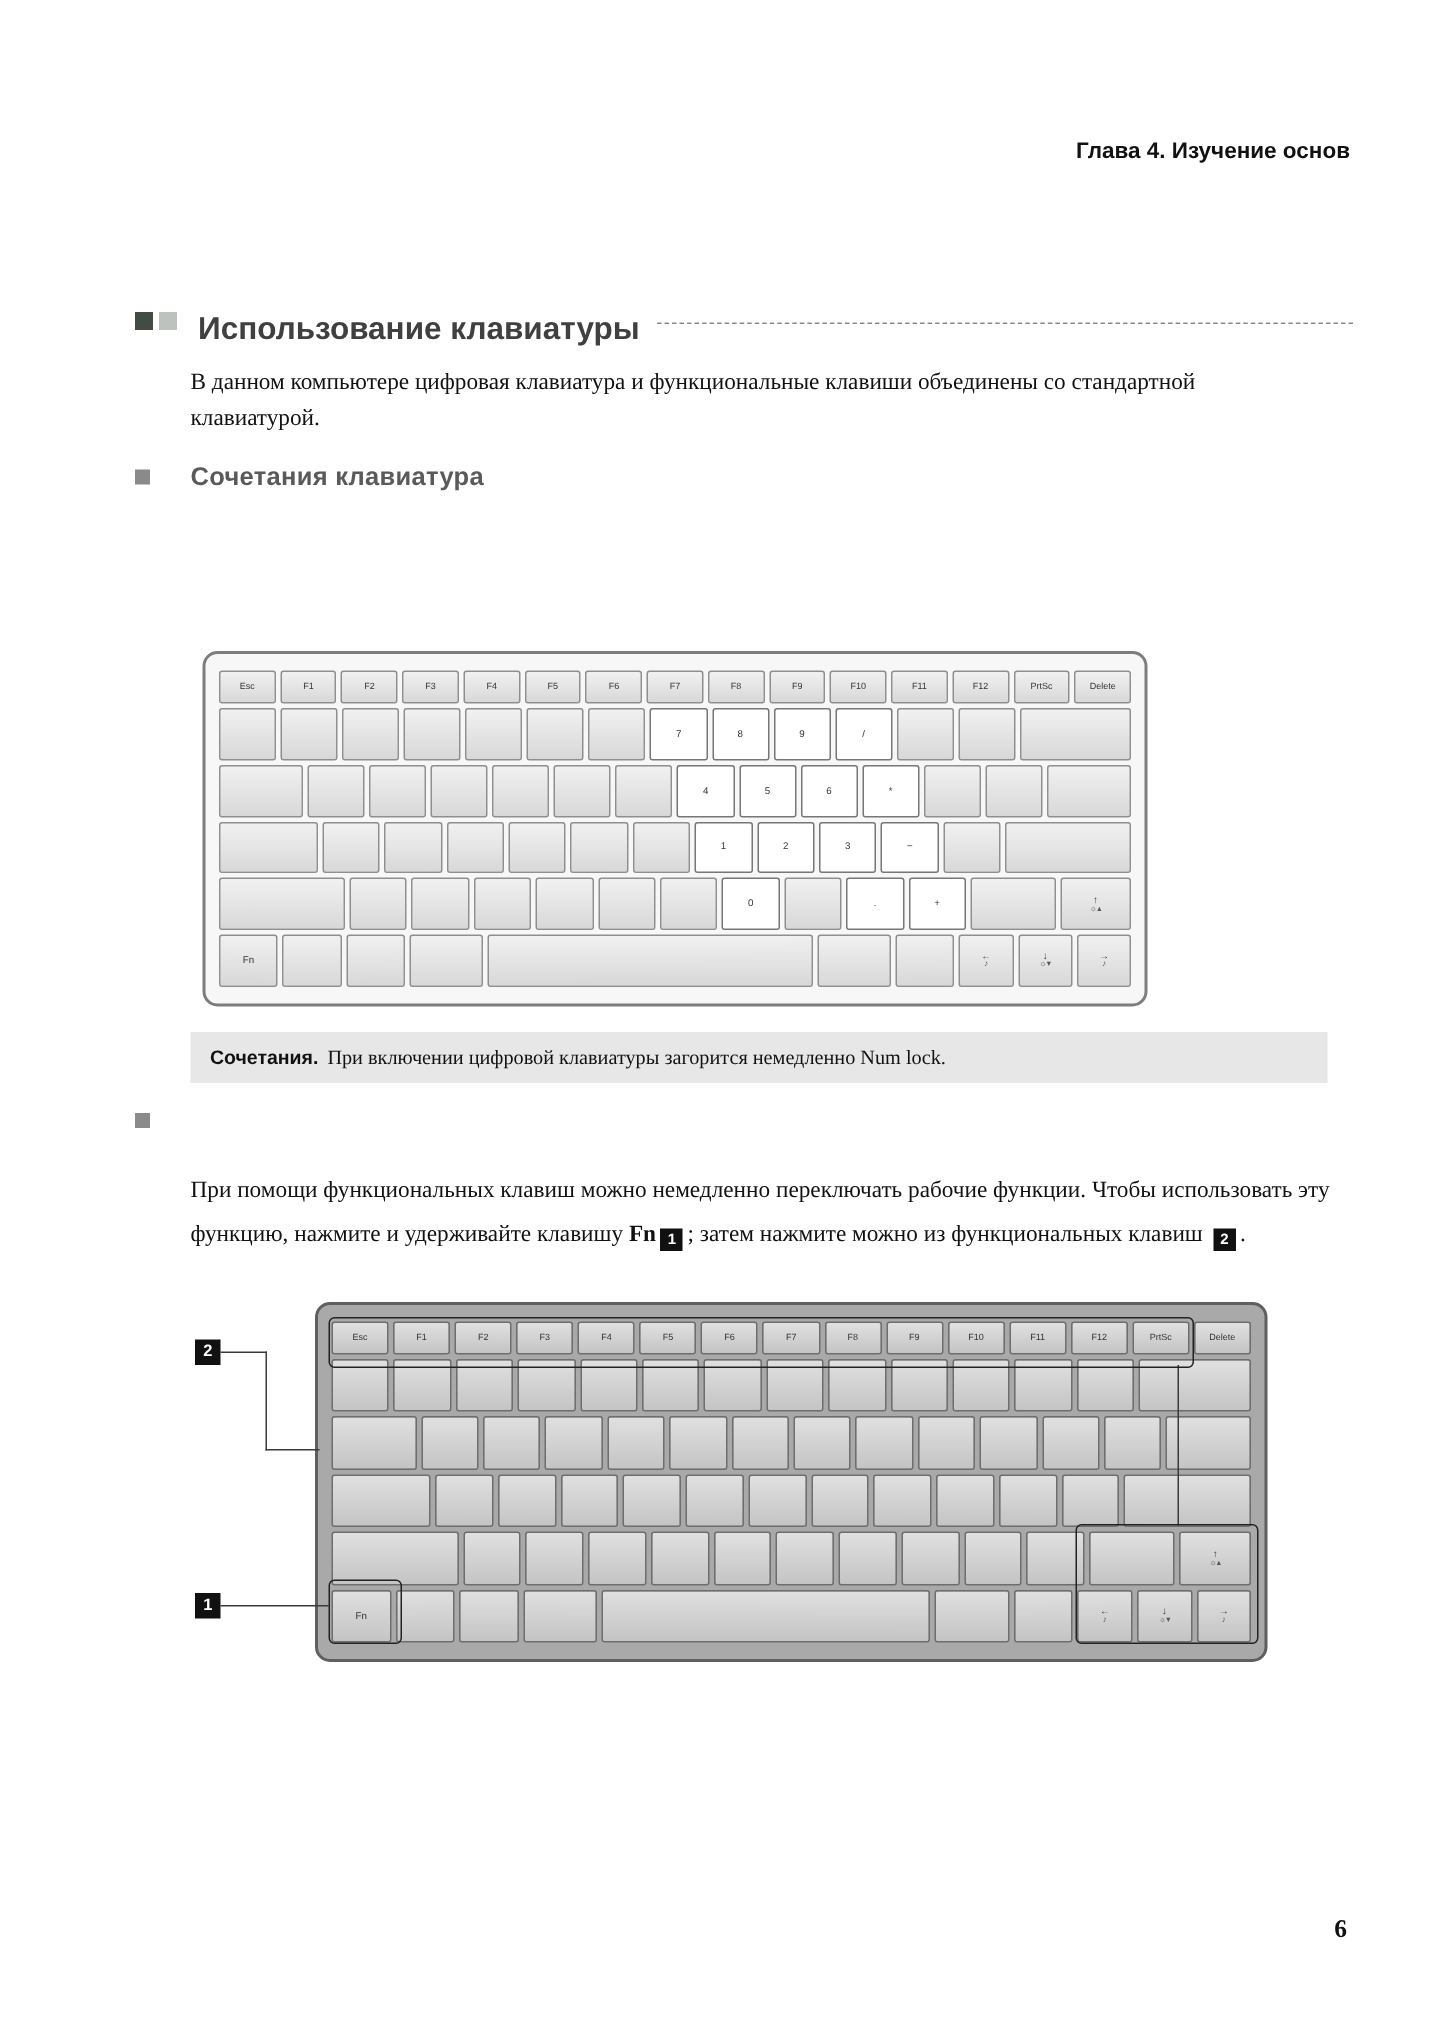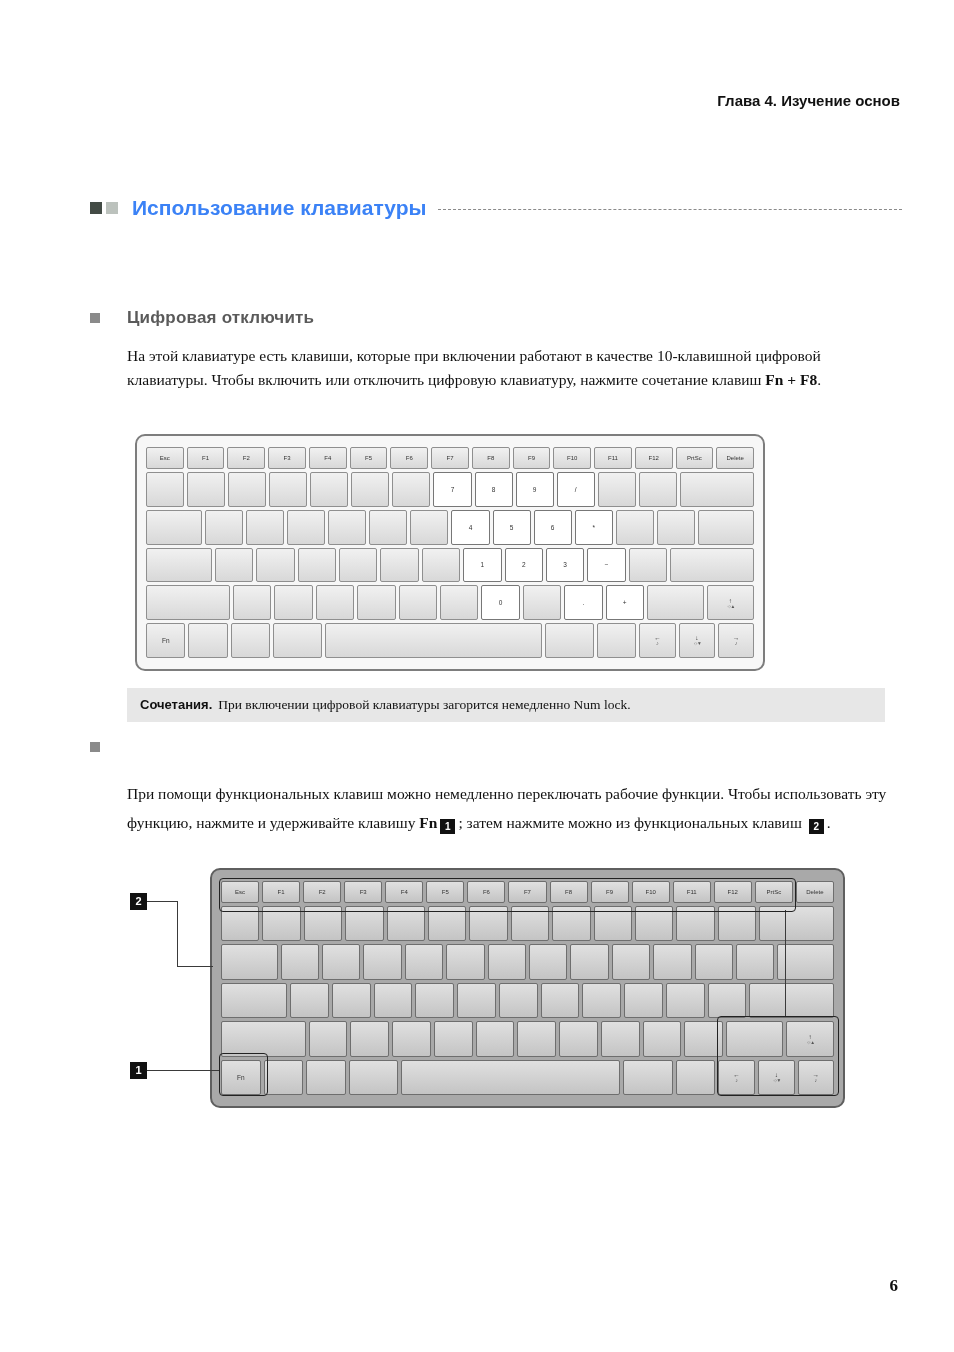--- a/index.html
+++ b/index.html
@@ -5,21 +5,21 @@
   html,body{margin:0;padding:0;}
   body{background:#ffffff;font-family:"Liberation Serif",serif;}
   .page{position:relative;width:954px;height:1352px;background:#ffffff;overflow:hidden;}
 
   .chapter-header{position:absolute;top:92px;right:54px;font:bold 15px "Liberation Sans",sans-serif;color:#111;}
 
   .section-heading{position:absolute;top:196px;left:90px;width:812px;display:flex;align-items:center;}
   .sq{display:inline-block;width:12px;height:12px;margin-right:4px;flex:0 0 auto;}
   .sq-dark{background:#434b45;}
   .sq-light{background:#bcc2bd;}
-  .section-heading h1{margin:0 0 0 10px;font:bold 21px "Liberation Sans",sans-serif;color:#3b82f6;white-space:nowrap;}
+  .section-heading h1{margin:12px 0 0 10px;font:bold 21px "Liberation Sans",sans-serif;color:#404040;white-space:nowrap;}
   .dash-rule{flex:1;border-top:1px dashed #8a8a8a;margin-left:12px;margin-top:3px;height:0;}
 
   .body-par{position:absolute;font-size:15.5px;line-height:1.55;color:#111;margin:0;}
   .intro{top:243px;left:127px;width:740px;}
   .numeric-body{top:344px;left:127px;width:778px;}
   .fn-para{top:780px;left:127px;width:782px;line-height:1.85;}
 
   .subheading{position:absolute;left:90px;display:flex;align-items:center;}
   .sub1{top:308px;}
   .sub2{top:742px;}
@@ -63,27 +63,27 @@
 
   <div class="chapter-header">Глава 4. Изучение основ</div>
 
   <div class="section-heading">
     <span class="sq sq-dark"></span>
     <span class="sq sq-light"></span>
     <h1>Использование клавиатуры</h1>
     <div class="dash-rule"></div>
   </div>
 
+  <p class="body-par intro">В данном компьютере цифровая клавиатура и функциональные клавиши объединены со стандартной клавиатурой.</p>
 
   <div class="subheading sub1">
     <span class="sq-gray"></span>
-    <h2>Цифровая отключить</h2>
+    <h2>Сочетания клавиатура</h2>
   </div>
 
-  <p class="body-par numeric-body"><span>На этой клавиатуре есть клавиши, которые при включении работают в качестве 10-клавишной цифровой клавиатуры. Чтобы включить или отключить цифровую клавиатуру, нажмите сочетание клавиш </span><b>Fn + F8</b><span>.</span></p>
 
   <div class="keyboard kb1">
       <div class="kb-row frow">
         <div class="key" style="flex: 1 1 0px;">
           <span class="kl">Esc</span>
         </div>
         <div class="key" style="flex: 1 1 0px;">
           <span class="kl">F1</span>
         </div>
         <div class="key" style="flex: 1 1 0px;">

